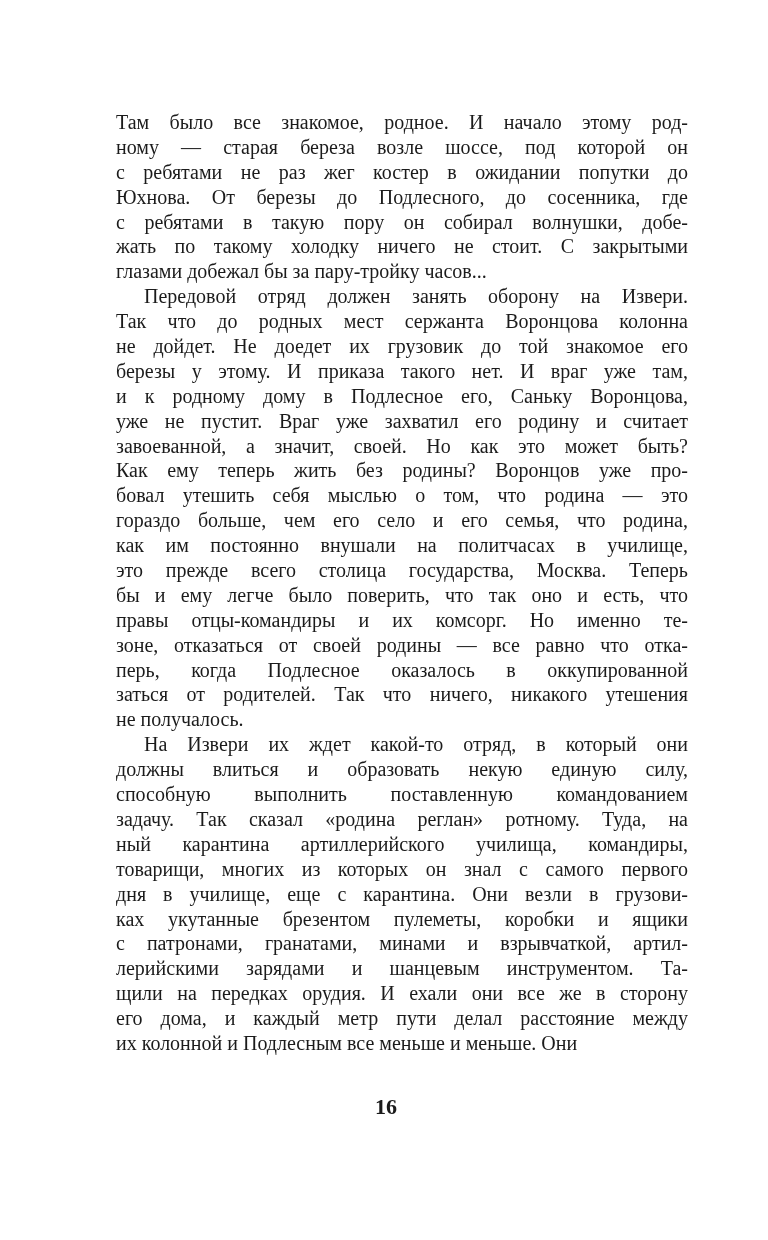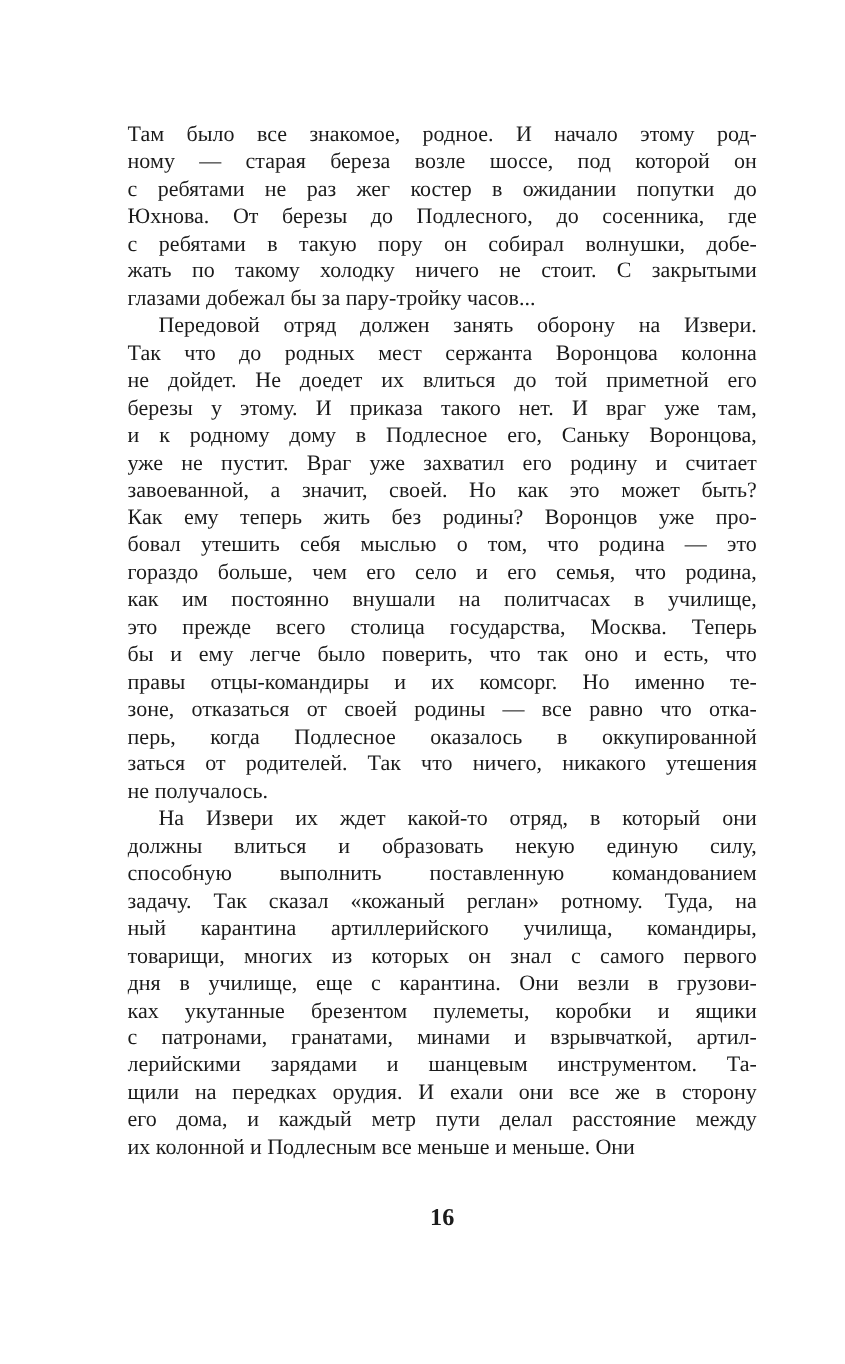--- a/index.html
+++ b/index.html
@@ -31,21 +31,21 @@
     overflow: hidden;
   }
   .line.last {
     text-align-last: left;
   }
   .line.indent {
     text-indent: 28px;
   }
   .page-number {
     position: absolute;
-    left: 116px; top: 1094px;
+    left: 100px; top: 1094px;
     width: 572px;
     text-align: center;
     font-size: 22px;
     font-weight: bold;
     color: #1b1b1b;
   }
 </style>
 </head>
 <body>
 
@@ -56,42 +56,42 @@
         <div class="line">ному — старая береза возле шоссе, под которой он</div>
         <div class="line">с ребятами не раз жег костер в ожидании попутки до</div>
         <div class="line">Юхнова. От березы до Подлесного, до сосенника, где</div>
         <div class="line">с ребятами в такую пору он собирал волнушки, добе-</div>
         <div class="line">жать по такому холодку ничего не стоит. С закрытыми</div>
         <div class="line last">глазами добежал бы за пару-тройку часов...</div>
       </div>
       <div class="para">
         <div class="line indent">Передовой отряд должен занять оборону на Извери.</div>
         <div class="line">Так что до родных мест сержанта Воронцова колонна</div>
-        <div class="line">не дойдет. Не доедет их влиться до той приметной его</div>
+        <div class="line">не дойдет. Не доедет их грузовик до той знакомое его</div>
         <div class="line">березы у этому. И приказа такого нет. И враг уже там,</div>
         <div class="line">и к родному дому в Подлесное его, Саньку Воронцова,</div>
         <div class="line">уже не пустит. Враг уже захватил его родину и считает</div>
         <div class="line">завоеванной, а значит, своей. Но как это может быть?</div>
         <div class="line">Как ему теперь жить без родины? Воронцов уже про-</div>
         <div class="line">бовал утешить себя мыслью о том, что родина — это</div>
         <div class="line">гораздо больше, чем его село и его семья, что родина,</div>
         <div class="line">как им постоянно внушали на политчасах в училище,</div>
         <div class="line">это прежде всего столица государства, Москва. Теперь</div>
         <div class="line">бы и ему легче было поверить, что так оно и есть, что</div>
         <div class="line">правы отцы-командиры и их комсорг. Но именно те-</div>
         <div class="line">зоне, отказаться от своей родины — все равно что отка-</div>
         <div class="line">перь, когда Подлесное оказалось в оккупированной</div>
         <div class="line">заться от родителей. Так что ничего, никакого утешения</div>
         <div class="line last">не получалось.</div>
       </div>
       <div class="para">
         <div class="line indent">На Извери их ждет какой-то отряд, в который они</div>
         <div class="line">должны влиться и образовать некую единую силу,</div>
         <div class="line">способную выполнить поставленную командованием</div>
-        <div class="line">задачу. Так сказал «кожаный реглан» ротному. Туда, на</div>
+        <div class="line">задачу. Так сказал «родина реглан» ротному. Туда, на</div>
         <div class="line">ный карантина артиллерийского училища, командиры,</div>
         <div class="line">товарищи, многих из которых он знал с самого первого</div>
         <div class="line">дня в училище, еще с карантина. Они везли в грузови-</div>
         <div class="line">ках укутанные брезентом пулеметы, коробки и ящики</div>
         <div class="line">с патронами, гранатами, минами и взрывчаткой, артил-</div>
         <div class="line">лерийскими зарядами и шанцевым инструментом. Та-</div>
         <div class="line">щили на передках орудия. И ехали они все же в сторону</div>
         <div class="line">его дома, и каждый метр пути делал расстояние между</div>
         <div class="line last">их колонной и Подлесным все меньше и меньше. Они</div>
       </div>

